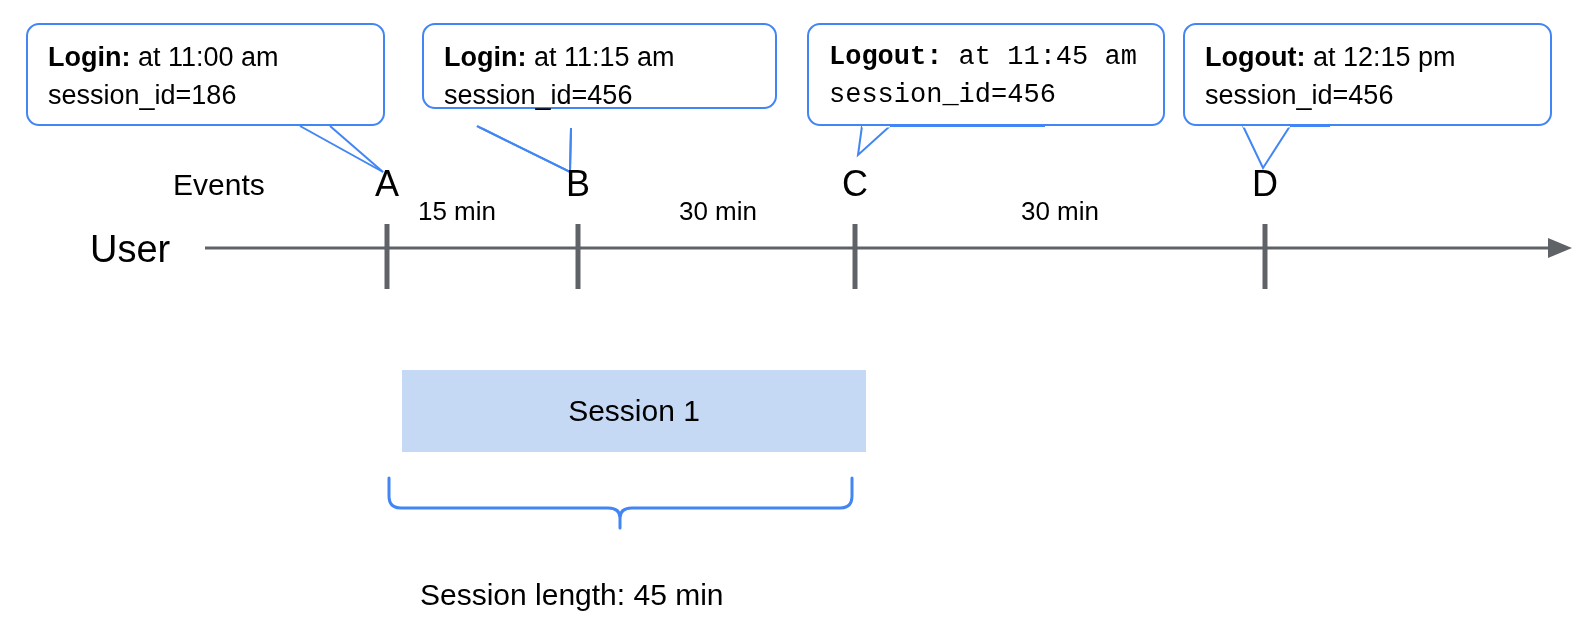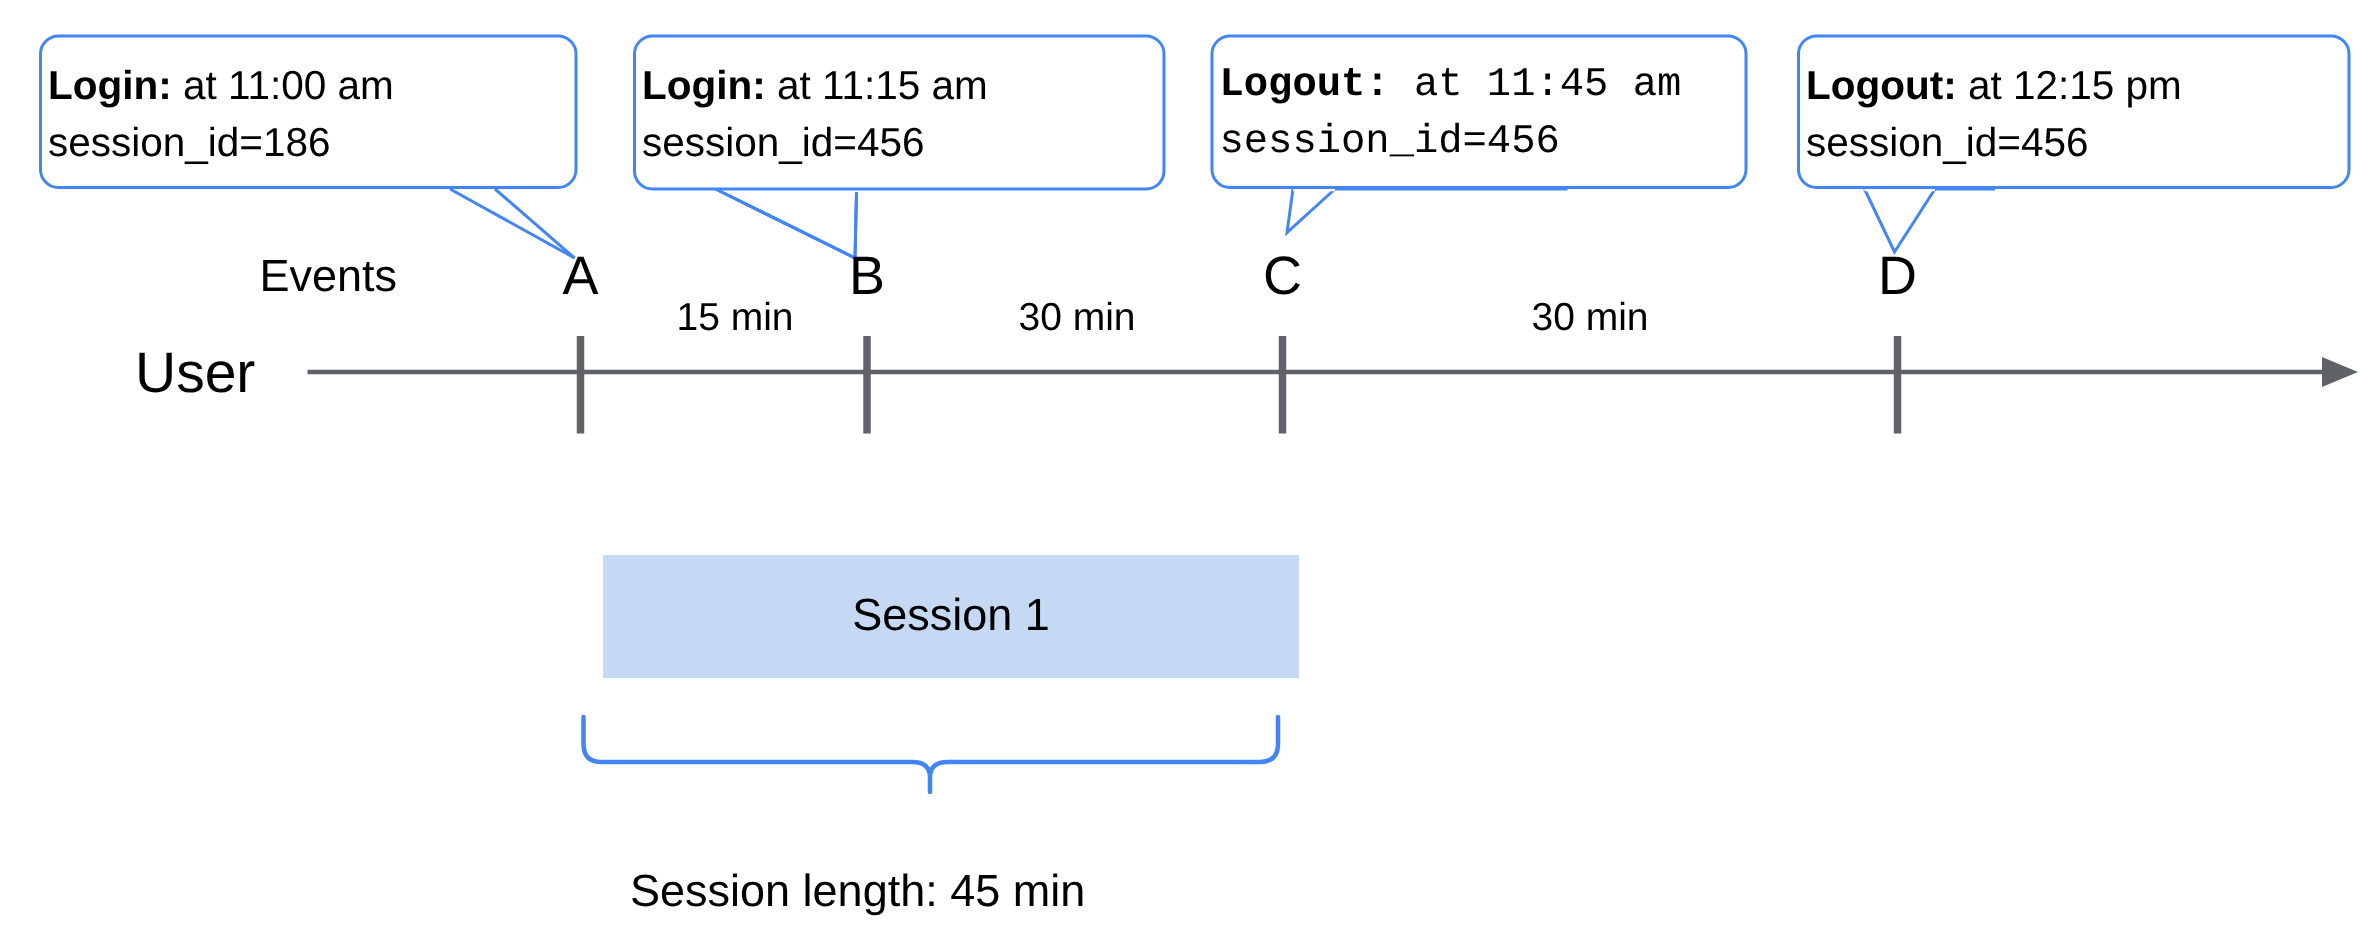--- a/index.html
+++ b/index.html
@@ -18,21 +18,21 @@
     background: #ffffff;
     overflow: hidden;
   }
   
   .callout {
     position: absolute;
     box-sizing: border-box;
     border: 2px solid #4285f4;
     border-radius: 13px;
     background: #ffffff;
-    padding: 13px 20px 0 4px;
+    padding: 13px 20px 0 20px;
     z-index: 3;
   }
   .callout-line {
     font-size: 27px;
     line-height: 38px;
     color: #000000;
     white-space: nowrap;
   }
   .callout-line .lead {
     font-weight: bold;
@@ -90,35 +90,35 @@
 
 <div id="stage">
 
   <div class="callout" style="left:26px; top:23px; width:359px; height:103px;">
     <div class="callout-line">
       <span class="lead">Login:</span><span> at 11:00 am</span>
     </div>
     <div class="callout-line">session_id=186</div>
   </div>
 
-  <div class="callout" style="left:422px; top:23px; width:355px; height:104px;">
+  <div class="callout" style="left:422px; top:23px; width:355px; height:86px;">
     <div class="callout-line">
       <span class="lead">Login:</span><span> at 11:15 am</span>
     </div>
     <div class="callout-line">session_id=456</div>
   </div>
 
   <div class="callout" style="left:807px; top:23px; width:358px; height:103px;font-family:Liberation Mono, monospace;">
     <div class="callout-line">
       <span class="lead">Logout:</span><span> at 11:45 am</span>
     </div>
     <div class="callout-line">session_id=456</div>
   </div>
 
-  <div class="callout" style="left:1183px; top:23px; width:369px; height:103px;margin-left:15px;">
+  <div class="callout" style="left:1183px; top:23px; width:369px; height:103px;">
     <div class="callout-line">
       <span class="lead">Logout:</span><span> at 12:15 pm</span>
     </div>
     <div class="callout-line">session_id=456</div>
   </div>
 
   <svg class="overlay" viewBox="0 0 1574 630" xmlns="http://www.w3.org/2000/svg">
 
     <g>
       <path d="M 300 126 L 383 172" fill="none" stroke="#4285f4" stroke-width="2"></path>
@@ -176,19 +176,19 @@
 
   <div class="lbl lbl-row" style="left:173px; top:168px;text-align:center;">Events</div>
 
   <div class="lbl lbl-user" style="left:90px; top:228px;">User</div>
 
   <div class="lbl lbl-tick" style="left:367px; top:163px; width:40px;">A</div>
   <div class="lbl lbl-tick" style="left:558px; top:163px; width:40px;">B</div>
   <div class="lbl lbl-tick" style="left:835px; top:163px; width:40px;">C</div>
   <div class="lbl lbl-tick" style="left:1245px; top:163px; width:40px;">D</div>
 
-  <div class="lbl lbl-dur" style="left:430px; top:196px; width:120px;">15 min</div>
+  <div class="lbl lbl-dur" style="left:397px; top:196px; width:120px;">15 min</div>
   <div class="lbl lbl-dur" style="left:658px; top:196px; width:120px;">30 min</div>
   <div class="lbl lbl-dur" style="left:1000px; top:196px; width:120px;">30 min</div>
 
   <div class="lbl lbl-caption" style="left:420px; top:578px; width:400px;">Session length: 45 min</div>
 
 </div>
 
 </body></html>

